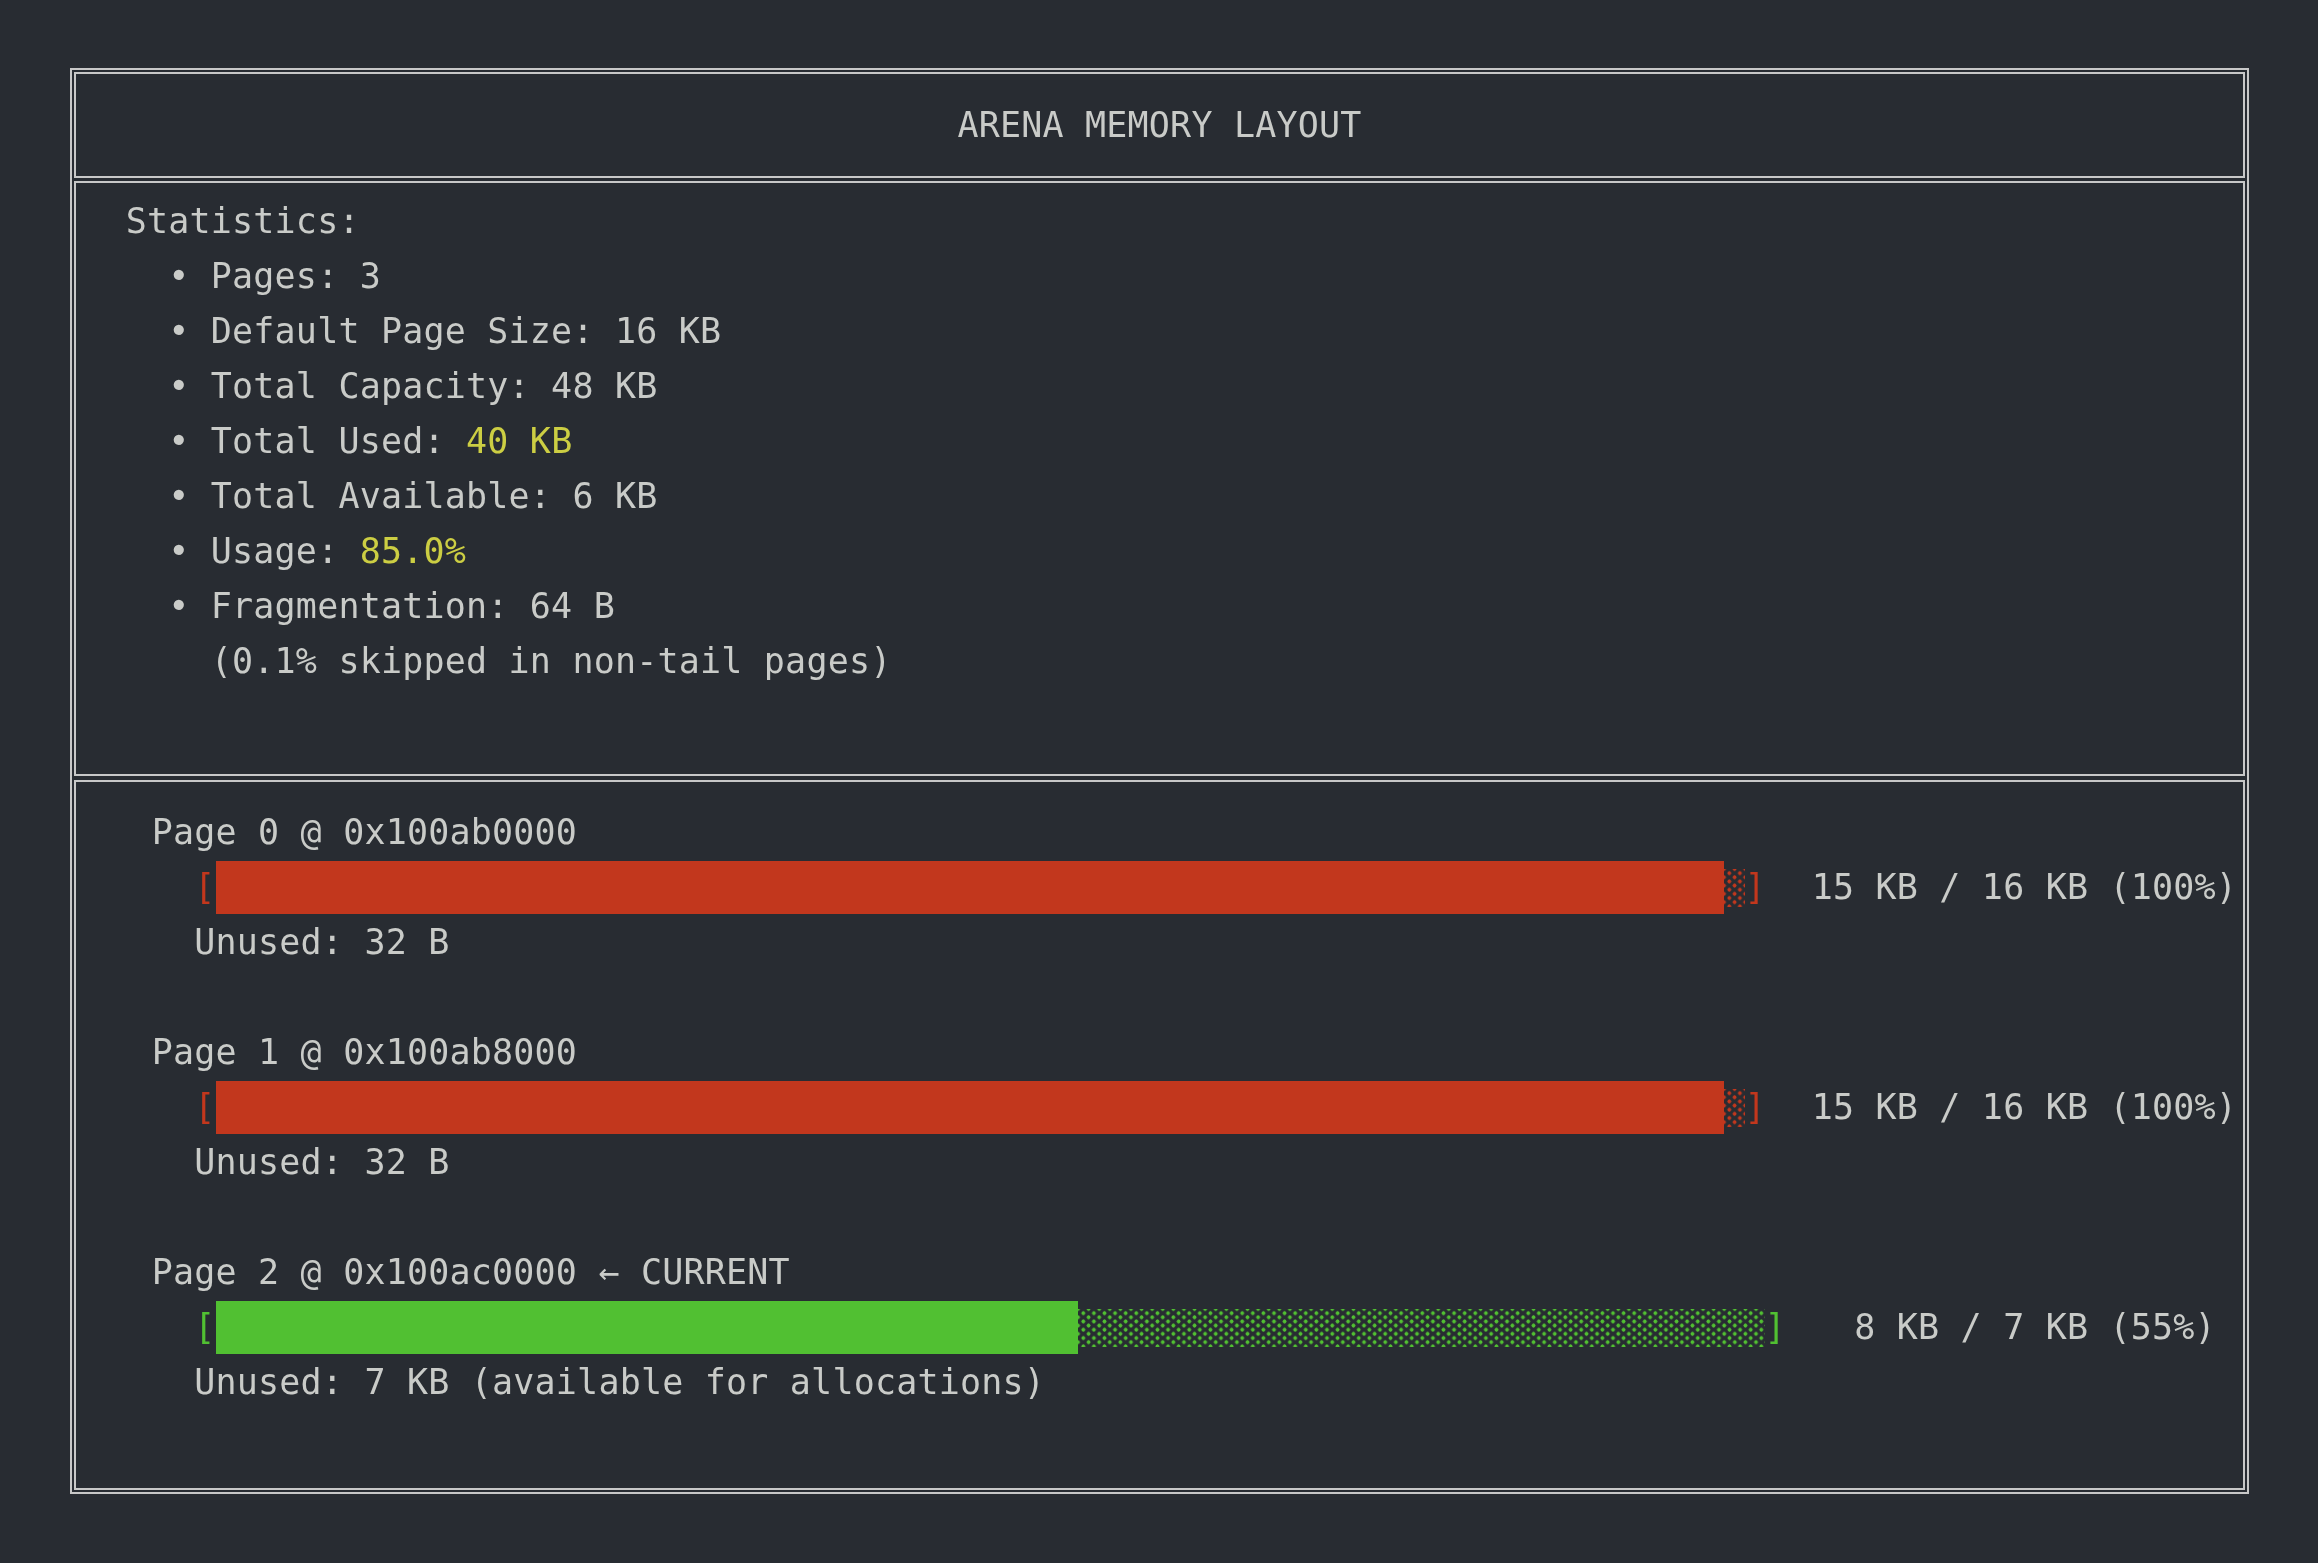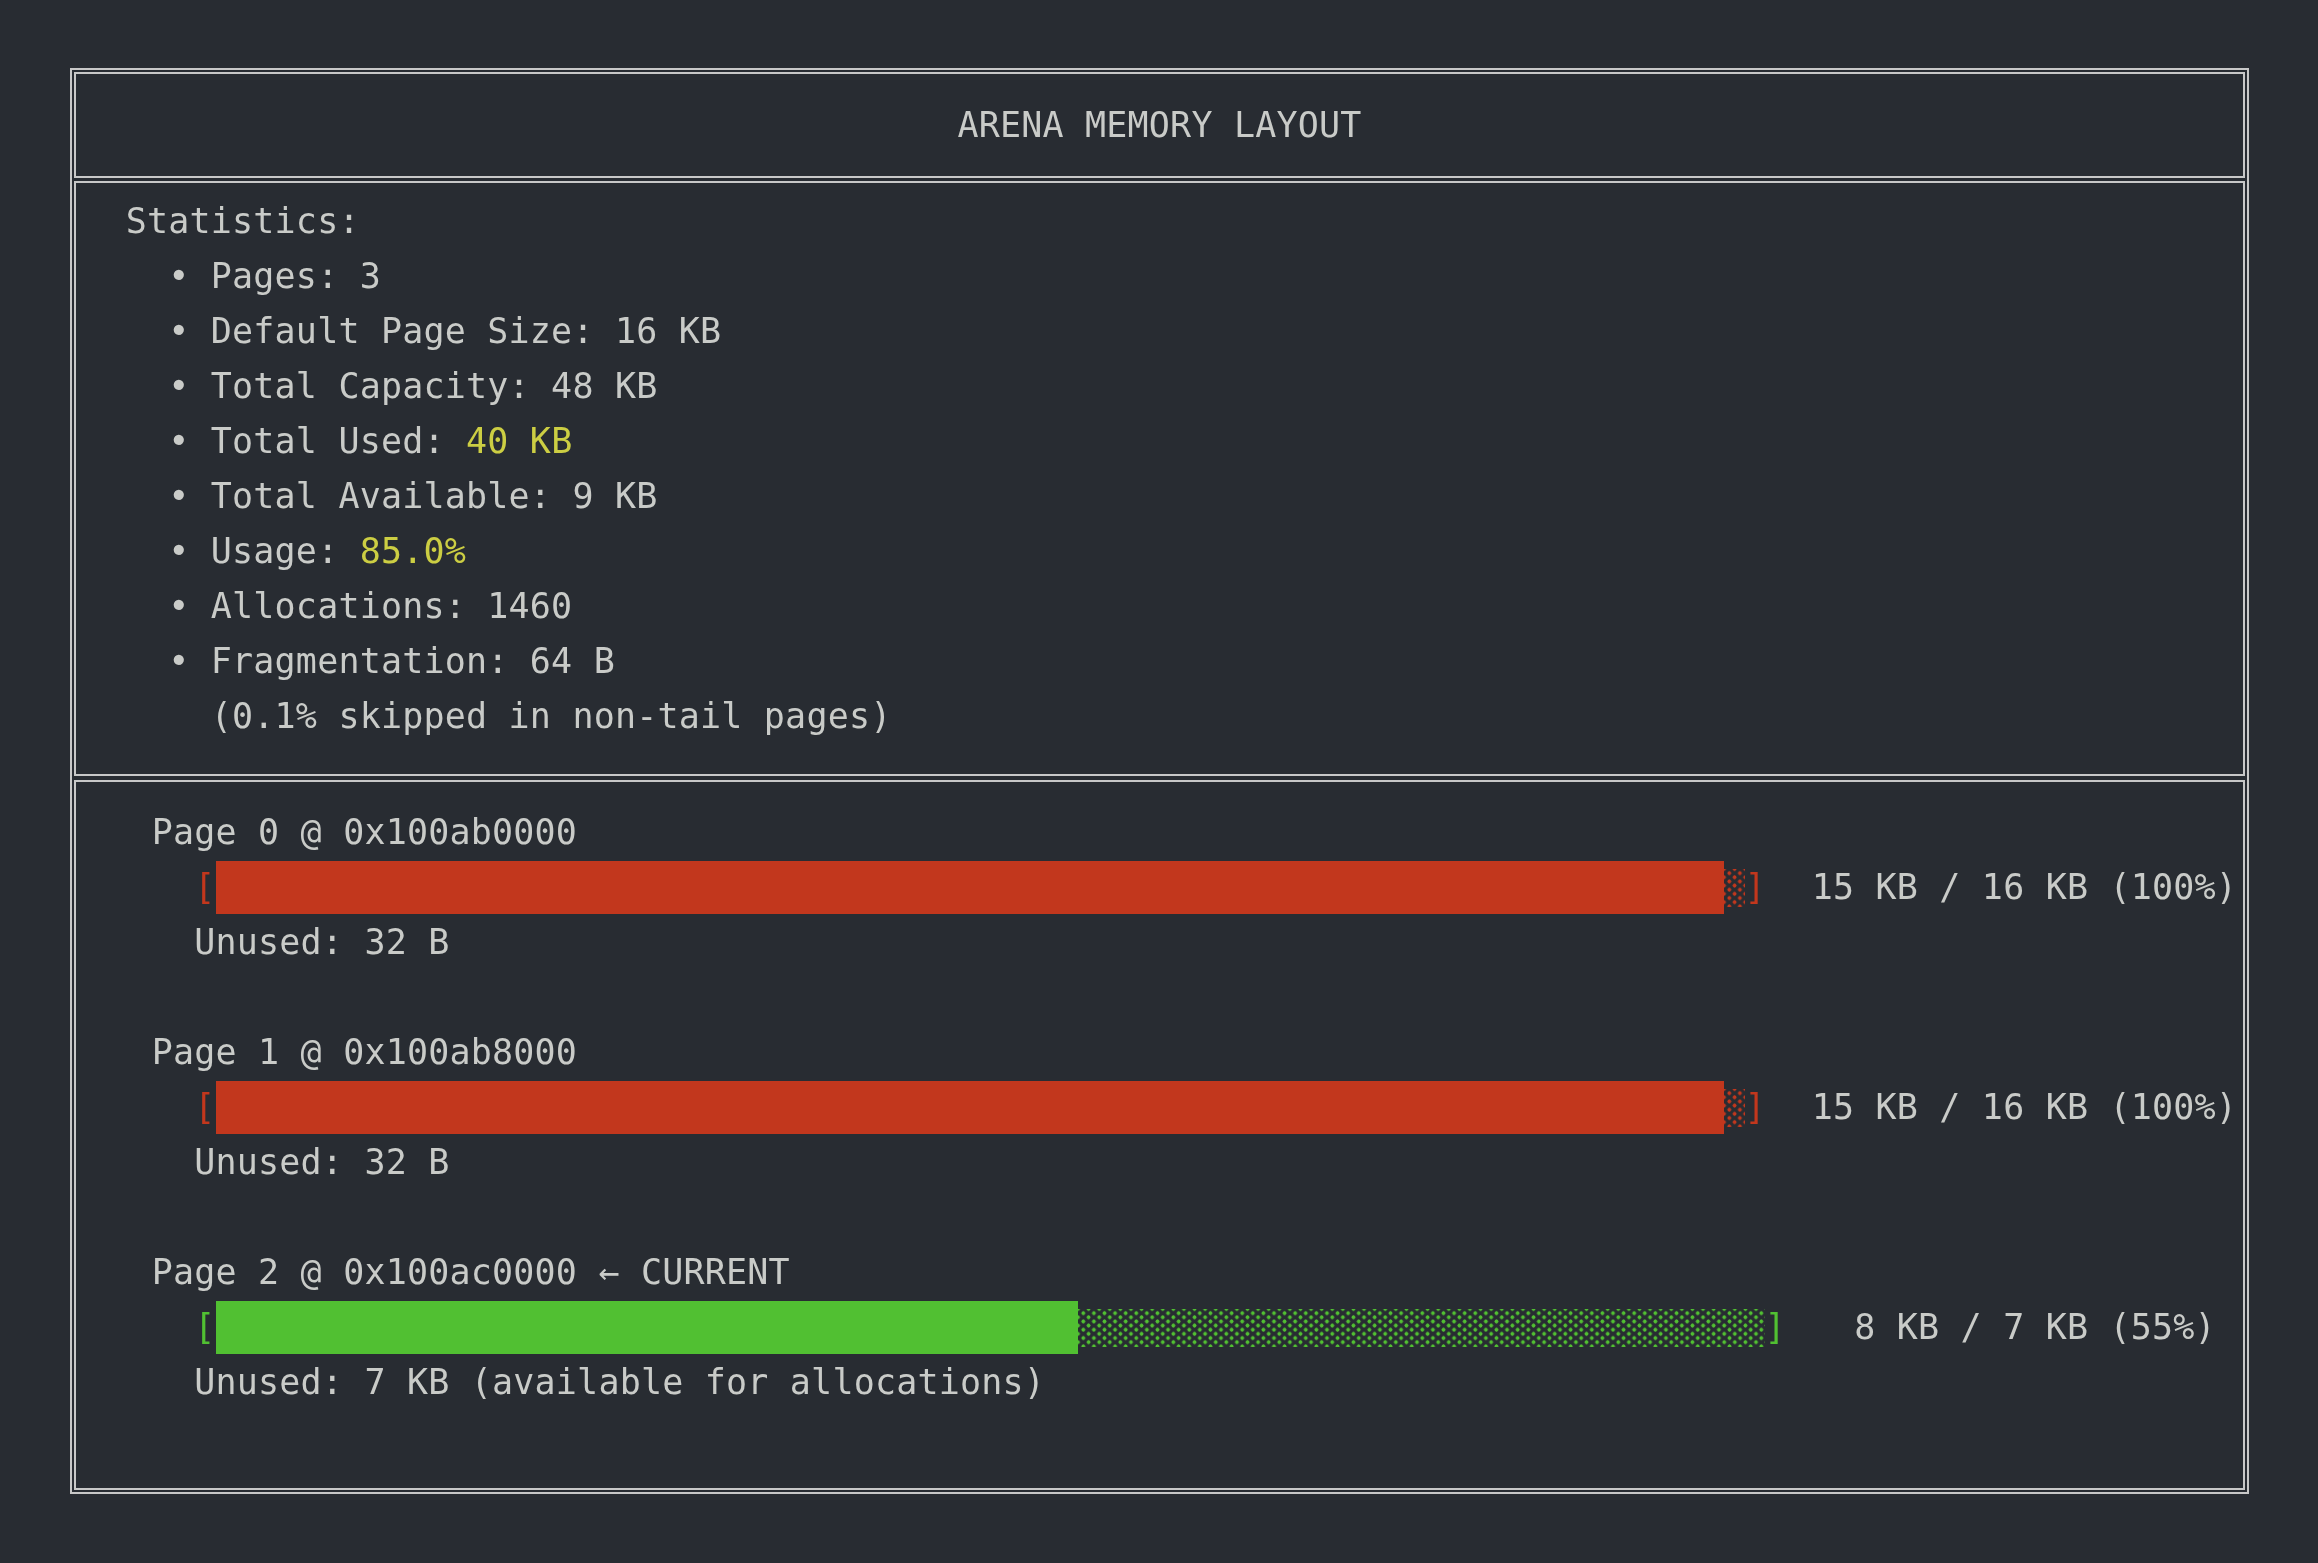--- a/index.html
+++ b/index.html
@@ -72,23 +72,22 @@
       <span class="panel-title">ARENA MEMORY LAYOUT</span>
     </div>
 
     <div class="section stats-box">
       <div class="t-line">Statistics:</div>
       <div id="stats-list">
           <div class="t-line"><span>  • Pages: 3</span></div>
           <div class="t-line"><span>  • Default Page Size: 16 KB</span></div>
           <div class="t-line"><span>  • Total Capacity: 48 KB</span></div>
           <div class="t-line"><span>  • Total Used: </span><span style="color: rgb(204, 206, 67);">40 KB</span></div>
-          <div class="t-line"><span>  • Total Available: 9 KB</span></div>
+          <div class="t-line"><span>  • Total Available: 6 KB</span></div>
           <div class="t-line"><span>  • Usage: </span><span style="color: rgb(204, 206, 67);">85.0%</span></div>
-          <div class="t-line"><span>  • Allocations: 1460</span></div>
           <div class="t-line"><span>  • Fragmentation: 64 B</span></div>
           <div class="t-line"><span>    (0.1% skipped in non-tail pages)</span></div>
         </div>
     </div>
 
     <div class="section pages-box">
       <div id="pages-content">
           <div>
             <div class="t-line">Page 0 @ 0x100ab0000</div>
             <div class="bar-row">

